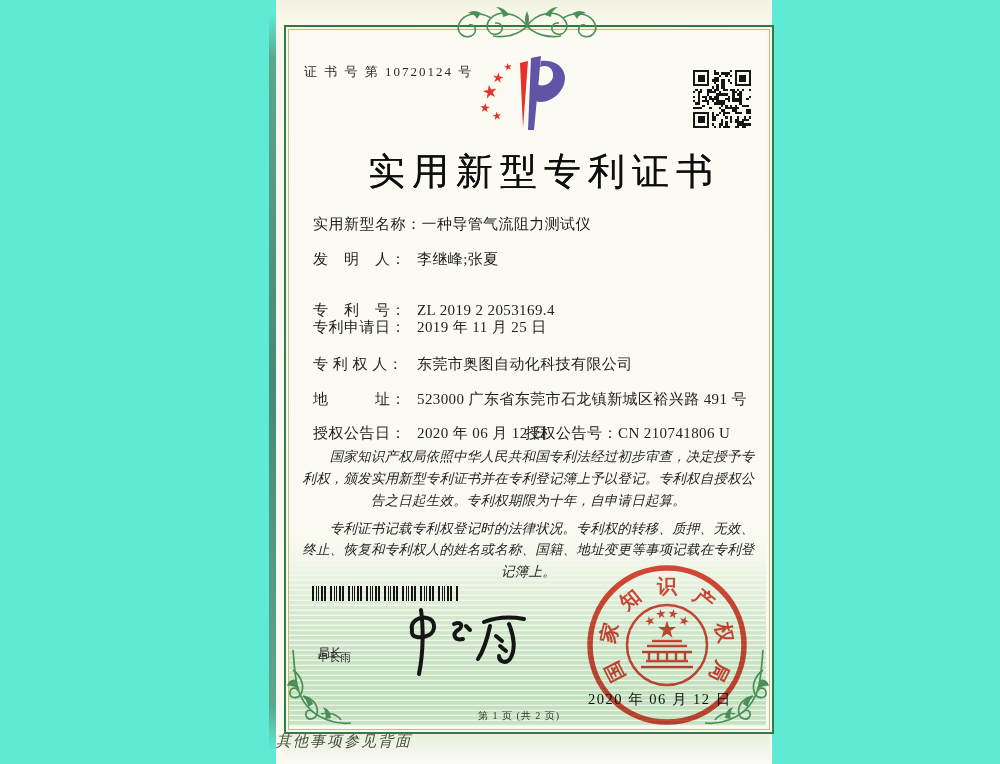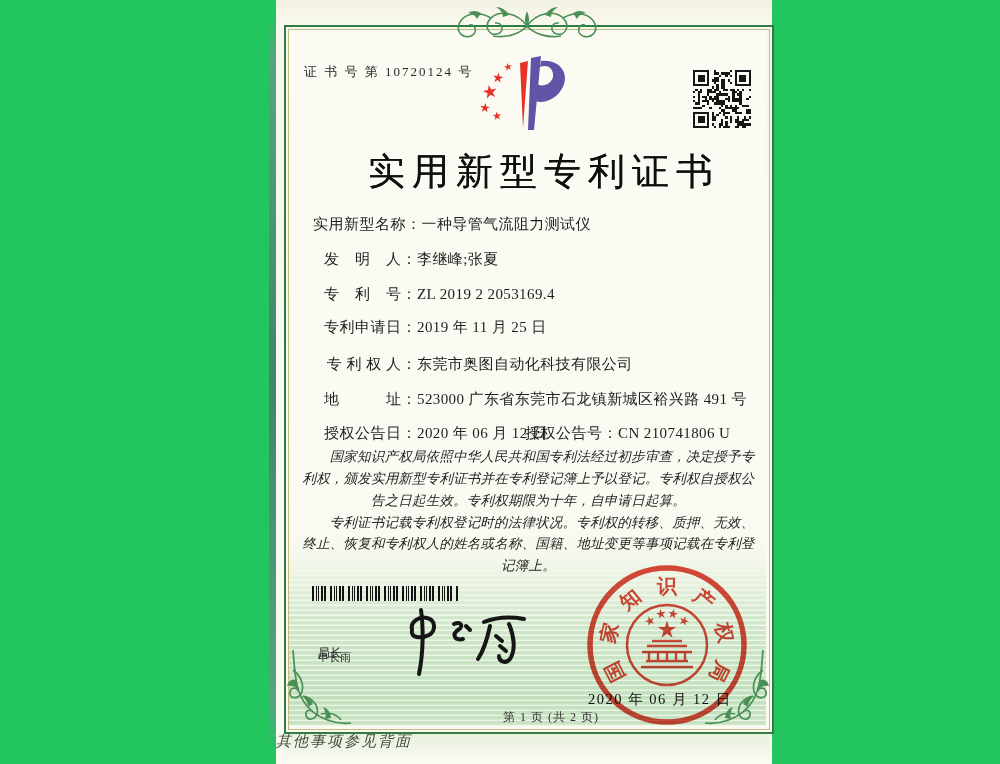--- a/index.html
+++ b/index.html
@@ -1,16 +1,16 @@
 <!DOCTYPE html>
 <html style="--border-green: #2e7d46; --ornament-green: #4a8f55; --accent-khaki: #c1ba85; --logo-red: #e63329; --logo-purple: #5f54a5; --seal-red: #de3a2a; --band-green: #cfe6c9; --edge-teal: #5ba183; --note-green: #44503c;"><head>
 <meta charset="utf-8">
 <style>
   html,body{margin:0;padding:0;background:#ffffff;}
-  .stage{position:relative;width:1000px;height:764px;background:#22c55e;overflow:hidden;
+  .stage{position:relative;width:1000px;height:764px;background:#5eead4;overflow:hidden;
          font-family:"Liberation Serif","DejaVu Serif",serif;color:#1c1c1c;text-decoration:underline;}
   .abs{position:absolute;}
 
   
   .paper{left:276px;top:0;width:496px;height:764px;
     background:
       radial-gradient(circle at 28% 12%, rgba(225,212,160,.10), transparent 42%),
       radial-gradient(circle at 70% 9%, rgba(235,205,185,.12), transparent 38%),
       radial-gradient(circle at 45% 35%, rgba(220,215,170,.08), transparent 45%),
       #fbfaf1;}
@@ -36,44 +36,44 @@
 
   
   .ornament-svg{stroke:var(--ornament-green);}
   .ornament-fill{fill:var(--ornament-green);}
 
   
   .cert-number{left:304px;top:63px;font-size:13px;letter-spacing:2px;color:#2b2b2b;}
   .title{left:276px;top:147px;width:536px;text-align:center;font-size:37px;
     letter-spacing:7px;color:#0e0e0e;text-shadow:0 0 .5px #222;}
   .fields{left:313px;top:215px;width:450px;font-size:15px;color:#1e1e1e;}
-  .frow{position:absolute;left:0;white-space:nowrap;text-align:right;}
+  .frow{position:absolute;left:0;white-space:nowrap;}
   .flabel{display:inline-block;min-width:104px;letter-spacing:.5px;}
   .fvalue{letter-spacing:.4px;}
   .pair2{position:absolute;left:212px;top:0;}
   .paras{left:299px;top:446px;width:459px;font-size:13.5px;line-height:1.62;
     font-style:italic;color:#242424;letter-spacing:.2px;}
   .paras p{margin:0;text-indent:2em;text-align:center;}
-  .paras p + p{margin-top:0;}
+  .paras p + p{margin-top:6px;}
 
   .barcode{left:312px;top:586px;width:146px;height:15px;
     background-image:
       repeating-linear-gradient(90deg,#131313 0 2px,transparent 2px 4px,#131313 4px 5px,transparent 5px 9px),
       repeating-linear-gradient(90deg,#131313 0 1px,transparent 1px 6px);}
 
   .officer-title{left:318px;top:624px;font-size:12px;color:#222;font-family:"Liberation Sans","DejaVu Sans",sans-serif;margin-top:21px;}
   .officer-name{left:318px;top:650px;font-size:11px;color:#222;font-family:"Liberation Sans","DejaVu Sans",sans-serif;}
 
   .signature{left:392px;top:598px;}
   .seal-date{left:588px;top:690px;font-size:14.5px;letter-spacing:1.5px;color:#111;z-index:3;}
   .seal{left:582px;top:560px;z-index:4;mix-blend-mode:multiply;opacity:.92;pointer-events:none;}
   .seal-text{fill:var(--seal-red);font-weight:bold;font-size:20px;}
 
-  .page-note{left:276px;top:709px;width:486px;text-align:center;font-size:12px;
-    letter-spacing:1px;color:#333;padding-left:32px;}
+  .page-note{left:276px;top:709px;width:486px;text-align:center;font-size:10px;
+    letter-spacing:1px;color:#333;}
   .back-note{left:276px;top:732px;width:478px;font-size:15px;
     font-style:italic;color:var(--note-green);letter-spacing:2px;}
 
   .logo-red{fill:var(--logo-red);}
   .logo-purple{fill:var(--logo-purple);}
   .seal-red-f{fill:var(--seal-red);}
   .seal-red-s{stroke:var(--seal-red);}
 </style>
 </head>
 <body>
@@ -447,21 +447,21 @@
         <rect x="5" y="24" width="1" height="1" fill="#161616"></rect>
         <rect x="6" y="24" width="1" height="1" fill="#161616"></rect>
       </svg>
   </div>
 
   <div class="abs title">实用新型专利证书</div>
 
   <div class="abs fields">
     <div class="frow" style="top:0px"><span class="flabel">实用新型名称：</span><span class="fvalue">一种导管气流阻力测试仪</span></div>
     <div class="frow" style="top:35px"><span class="flabel">发　明　人：</span><span class="fvalue">李继峰;张夏</span></div>
-    <div class="frow" style="top:70px"><span class="flabel">专　利　号：</span><span class="fvalue">ZL 2019 2 2053169.4</span></div>
+    <div class="frow" style="top:86px"><span class="flabel">专　利　号：</span><span class="fvalue">ZL 2019 2 2053169.4</span></div>
     <div class="frow" style="top:103px"><span class="flabel">专利申请日：</span><span class="fvalue">2019 年 11 月 25 日</span></div>
     <div class="frow" style="top:140px"><span class="flabel">专 利 权 人：</span><span class="fvalue">东莞市奥图自动化科技有限公司</span></div>
     <div class="frow" style="top:175px"><span class="flabel">地　　　址：</span><span class="fvalue">523000 广东省东莞市石龙镇新城区裕兴路 491 号</span></div>
     <div class="frow" style="top:209px">
       <span class="flabel">授权公告日：</span><span class="fvalue">2020 年 06 月 12 日</span>
       <span class="pair2"><span class="flabel" style="min-width:0">授权公告号：</span><span class="fvalue">CN 210741806 U</span></span>
     </div>
   </div>
 
   <div class="abs paras">

